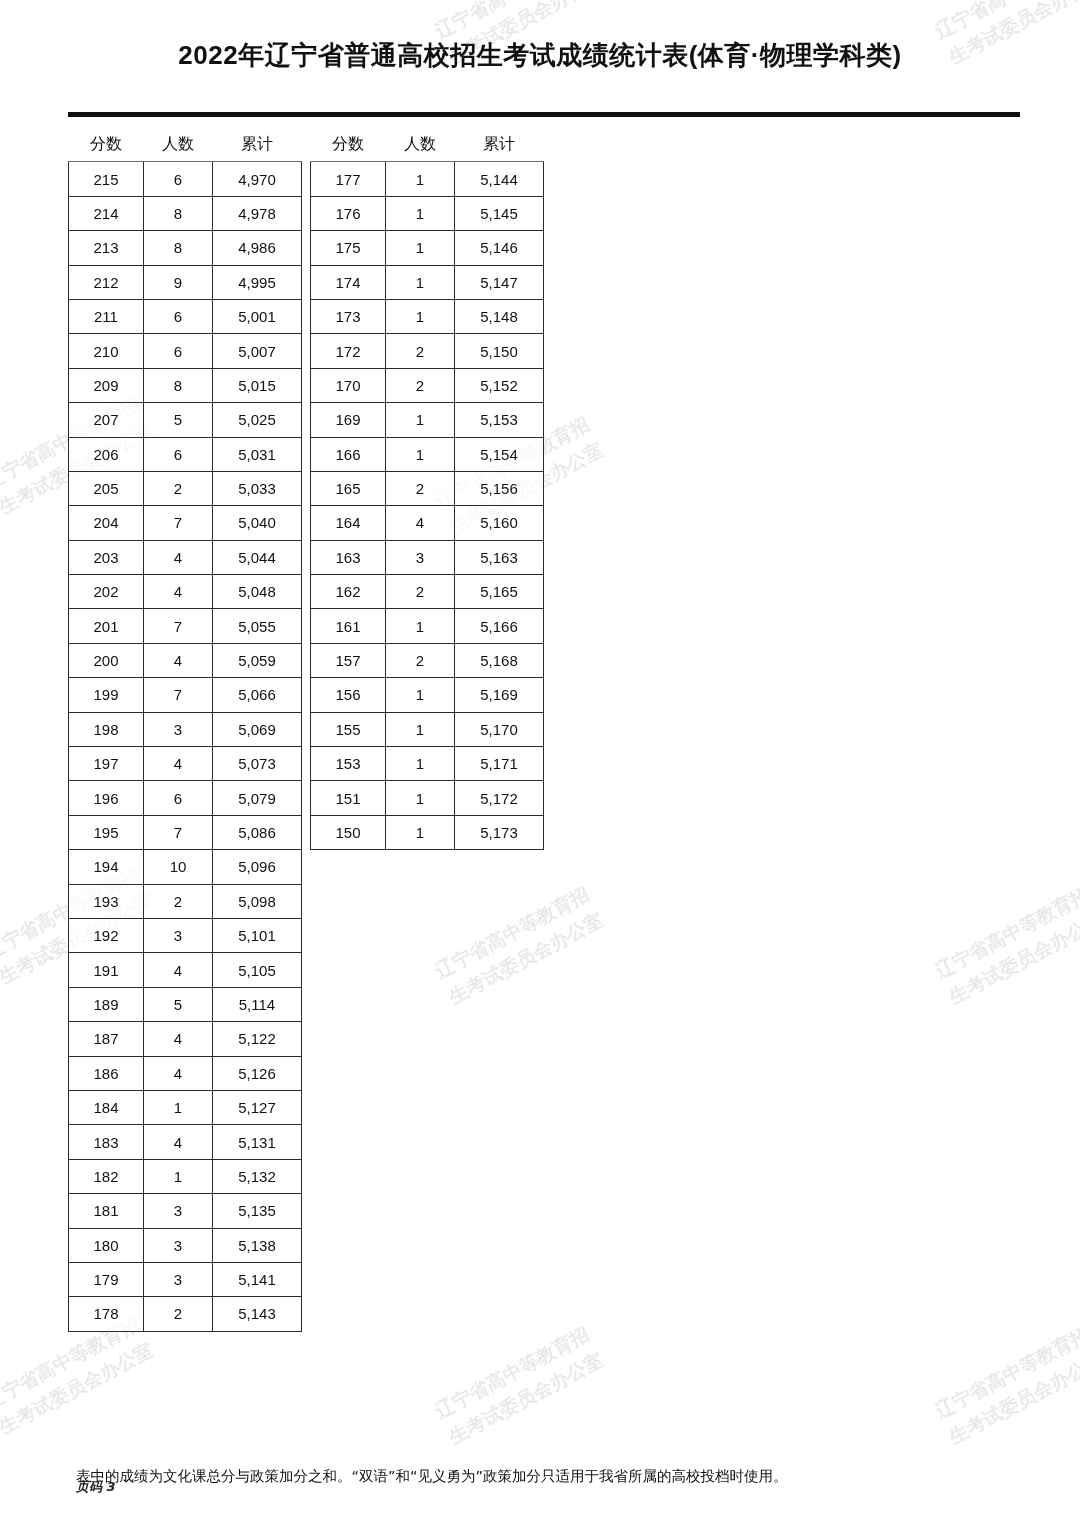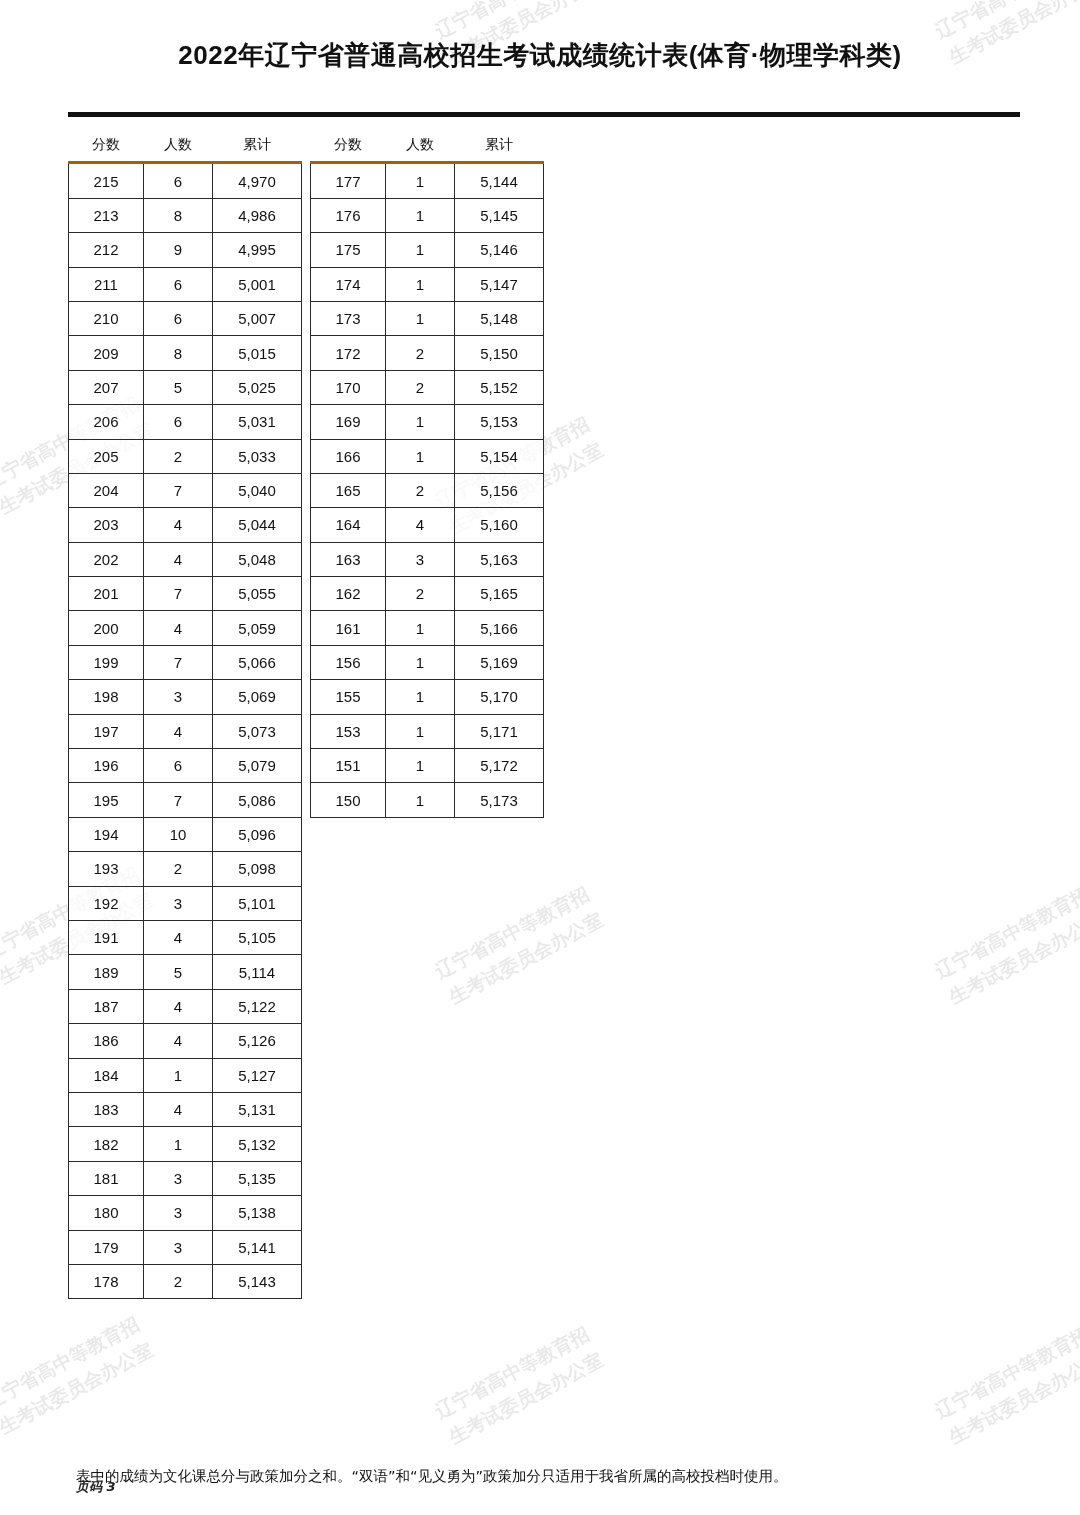--- a/index.html
+++ b/index.html
@@ -83,22 +83,22 @@
   }
   .tbl .c-score { width: 74px; }
   .tbl .c-count { width: 68px; }
   .tbl .c-cum   { width: 88px; }
 
   
   .tbl tr.head td {
     border-top: none;
     border-left: none;
     border-right: none;
-    border-bottom: 3px solid #a16207;
-    font-size: 14px;
+    border-bottom: 1px solid #a16207;
+    font-size: 16px;
     font-family: Liberation Serif, serif;
   }
 
   #table-left  { top: 128px; left: 68px; }
   #table-right { top: 128px; left: 310px; }
 
   .footnote {
     position: absolute;
     top: 1437px;
     left: 76px;
@@ -156,20 +156,25 @@
           <td class="c-score">分数</td>
           <td class="c-count">人数</td>
           <td class="c-cum">累计</td>
         </tr>
         <tr>
           <td class="c-score">215</td>
           <td class="c-count">6</td>
           <td class="c-cum">4,970</td>
         </tr>
         <tr>
+          <td class="c-score">214</td>
+          <td class="c-count">8</td>
+          <td class="c-cum">4,978</td>
+        </tr>
+        <tr>
           <td class="c-score">213</td>
           <td class="c-count">8</td>
           <td class="c-cum">4,986</td>
         </tr>
         <tr>
           <td class="c-score">212</td>
           <td class="c-count">9</td>
           <td class="c-cum">4,995</td>
         </tr>
         <tr>
@@ -396,20 +401,25 @@
           <td class="c-score">162</td>
           <td class="c-count">2</td>
           <td class="c-cum">5,165</td>
         </tr>
         <tr>
           <td class="c-score">161</td>
           <td class="c-count">1</td>
           <td class="c-cum">5,166</td>
         </tr>
         <tr>
+          <td class="c-score">157</td>
+          <td class="c-count">2</td>
+          <td class="c-cum">5,168</td>
+        </tr>
+        <tr>
           <td class="c-score">156</td>
           <td class="c-count">1</td>
           <td class="c-cum">5,169</td>
         </tr>
         <tr>
           <td class="c-score">155</td>
           <td class="c-count">1</td>
           <td class="c-cum">5,170</td>
         </tr>
         <tr>

